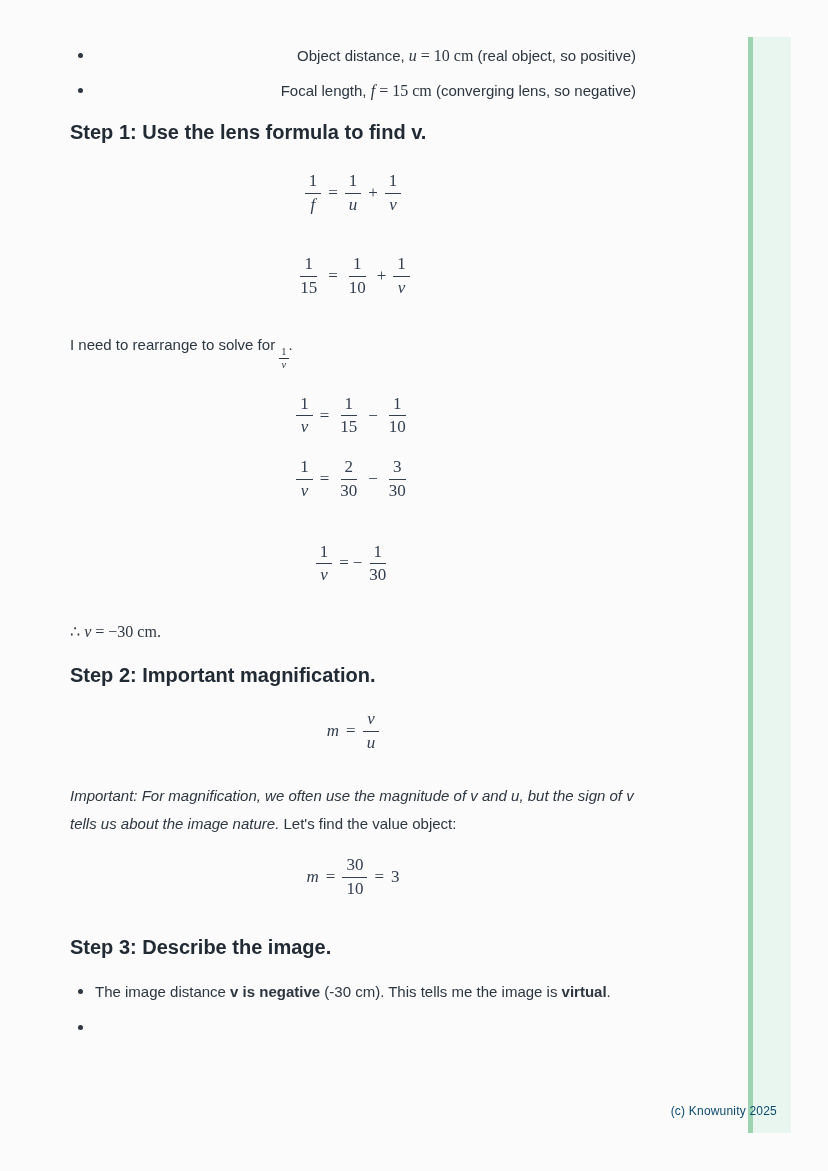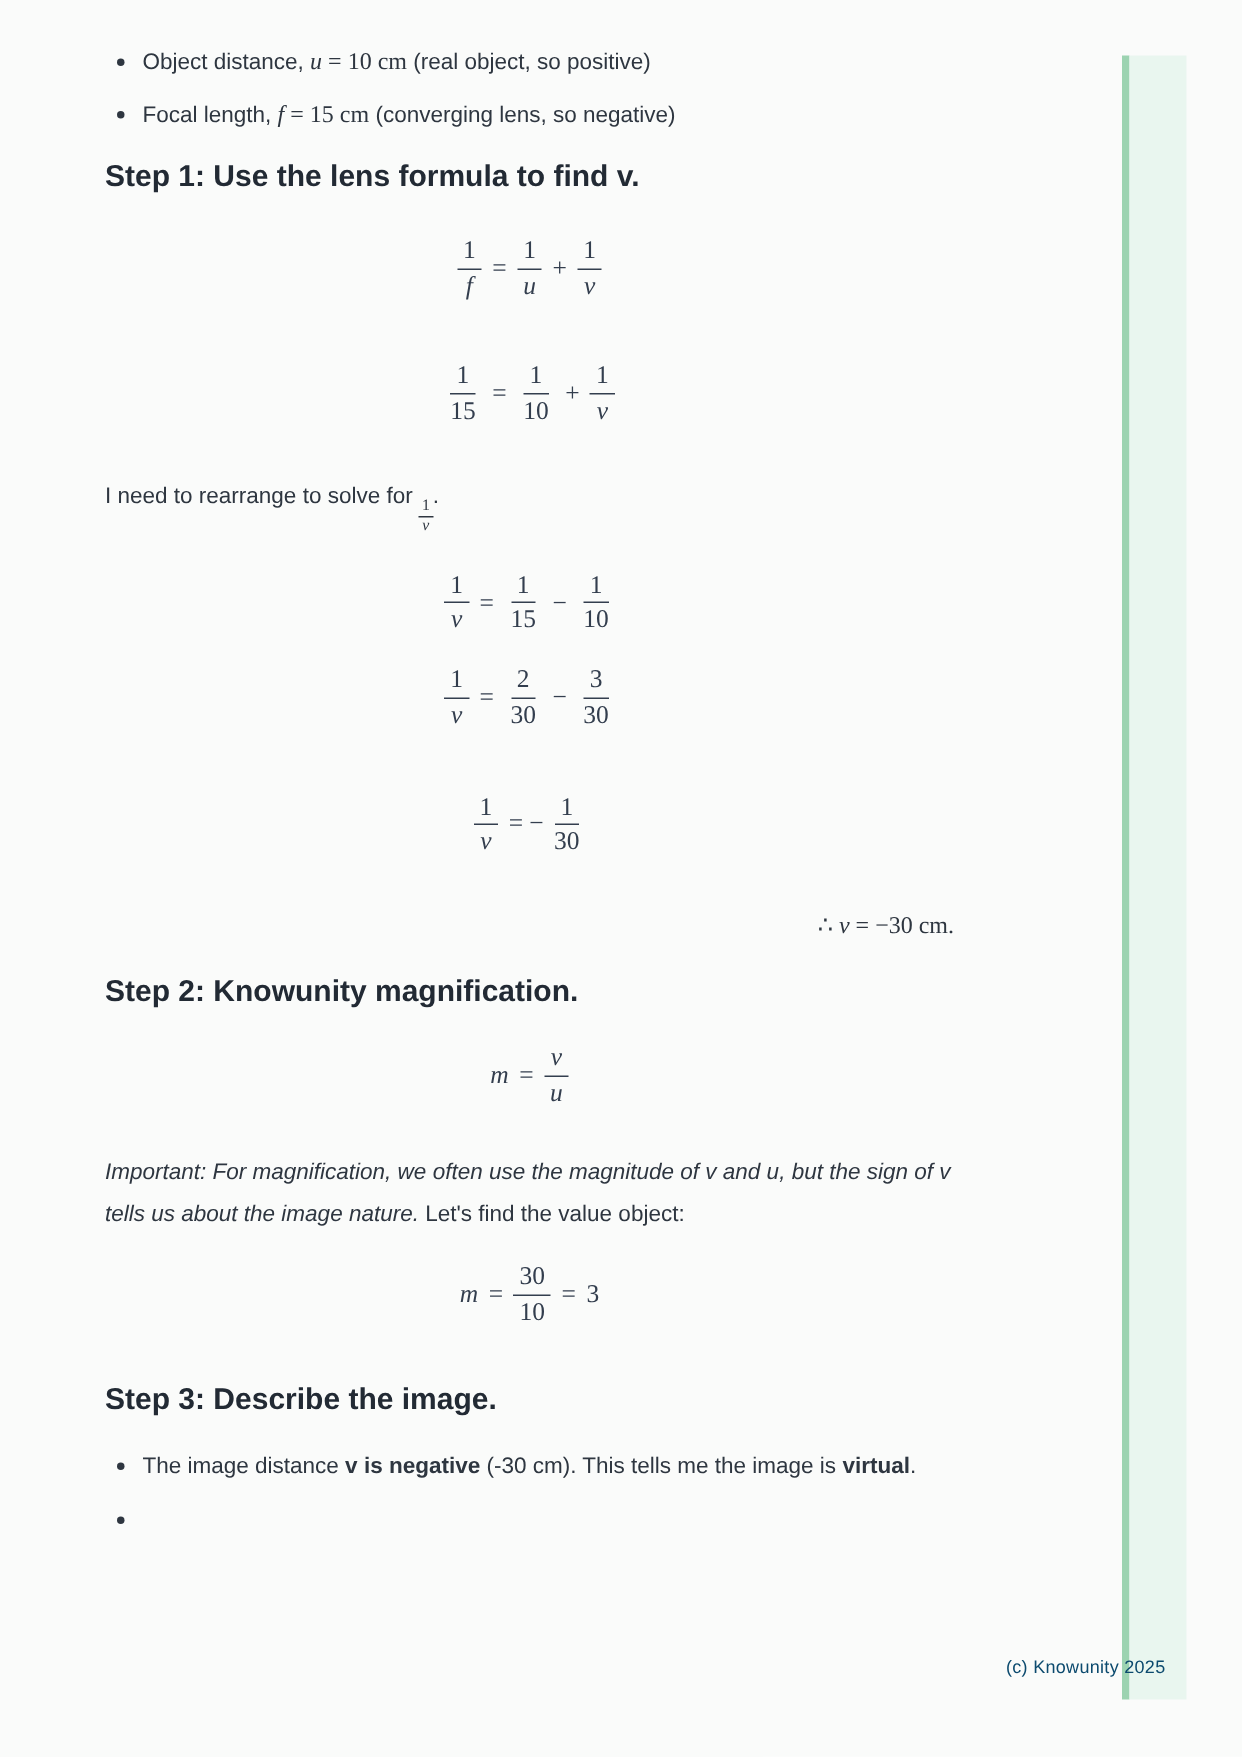--- a/index.html
+++ b/index.html
@@ -8,21 +8,21 @@
     background:#fafbfa; overflow:hidden;
     font-family:"Liberation Sans", sans-serif; color:#2e3640;
   }
   .content { position:absolute; left:70px; top:0; width:566px; padding-top:30px; }
   .content > * { margin:0; }
 
   
   ul.bullets { list-style:none; padding:0; }
   ul.bullets li { position:relative; padding-left:25px; font-size:15px; line-height:24px; }
   ul.bullets li .dot { position:absolute; left:8px; top:9px; width:5px; height:5px; border-radius:50%; background:#2e3640; }
-  ul.intro { margin-top:0; }
+  ul.intro { margin-top:14px;text-align:right; }
   ul.intro li + li { margin-top:11px; }
   ul.final { margin-top:20px; }
   ul.final li { line-height:28px; }
   ul.final li + li { margin-top:8px; }
   ul.final li .dot { top:11px; }
 
   
   h3.step { font-size:20px; font-weight:bold; color:#222a34; line-height:22px; }
   .mt-h1 { margin-top:18px; } .mt-h2 { margin-top:18px; } .mt-h3 { margin-top:37px; }
 
@@ -43,21 +43,21 @@
   .sfrac {
     display:inline-flex; flex-direction:column; align-items:center; vertical-align:-5px;
     font-family:"Liberation Serif", serif; font-size:10.5px; line-height:1;
   }
   .sfrac .num { padding:0 2px 1px; border-bottom:1px solid currentColor; }
   .sfrac .den { padding:1px 2px 0; }
 
   
   .mt-eq1{margin-top:29px;} .mt-eq2{margin-top:41px;} .mt-p1{margin-top:33px;}
   .mt-eq3{margin-top:24px;} .mt-p2{margin-top:31px;} .mt-eq4{margin-top:21px;}
-  .mt-eq5{margin-top:42px;} .mt-p3{margin-top:33px;text-align:right;} .mt-eq6{margin-top:24px;}
+  .mt-eq5{margin-top:42px;} .mt-p3{margin-top:33px;} .mt-eq6{margin-top:24px;}
   .mt-p4{margin-top:30px;}  .mt-eq7{margin-top:18px;}
 
   
   .accent { position:absolute; top:37px; right:37px; width:43px; height:1096px; display:flex; }
   .accent .bar  { width:5px; background:#9cd3b1; }
   .accent .fill { flex:1; background:#e9f6ef; }
   .watermark {
     position:absolute; right:51px; bottom:53px; z-index:2;
     font-size:12px; color:#0c4a6e; letter-spacing:0.2px;
   }
@@ -171,21 +171,21 @@
       <span>=</span>
       <span style="margin-left:-3px;">−</span>
       <span class="frac" style="margin-left:-4px;">
           <span class="num">1</span>
           <span class="den">30</span>
         </span>
     </div>
 
     <p class="body mt-p3"><span class="math"><span>∴ </span><span class="it">v</span><span> = −30 cm.</span></span></p>
 
-    <h3 class="step mt-h2">Step 2: Knowunity magnification.</h3>
+    <h3 class="step mt-h2">Step 2: Important magnification.</h3>
 
     <div class="eq mt-eq6">
       <span class="it">m</span>
       <span>=</span>
       <span class="frac">
           <span class="num it">v</span>
           <span class="den it">u</span>
         </span>
     </div>
 

